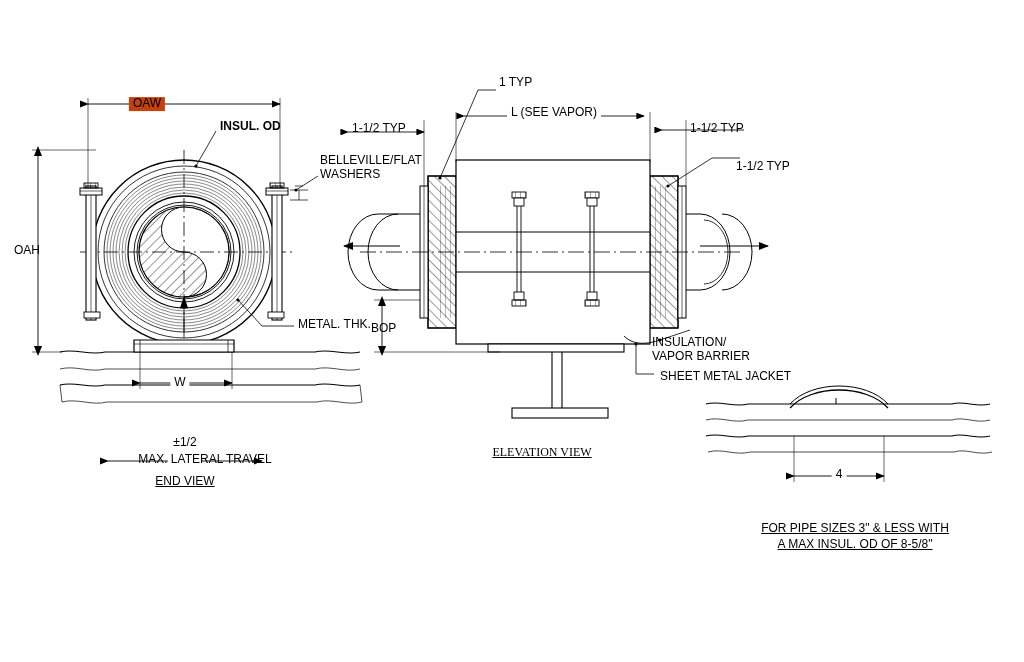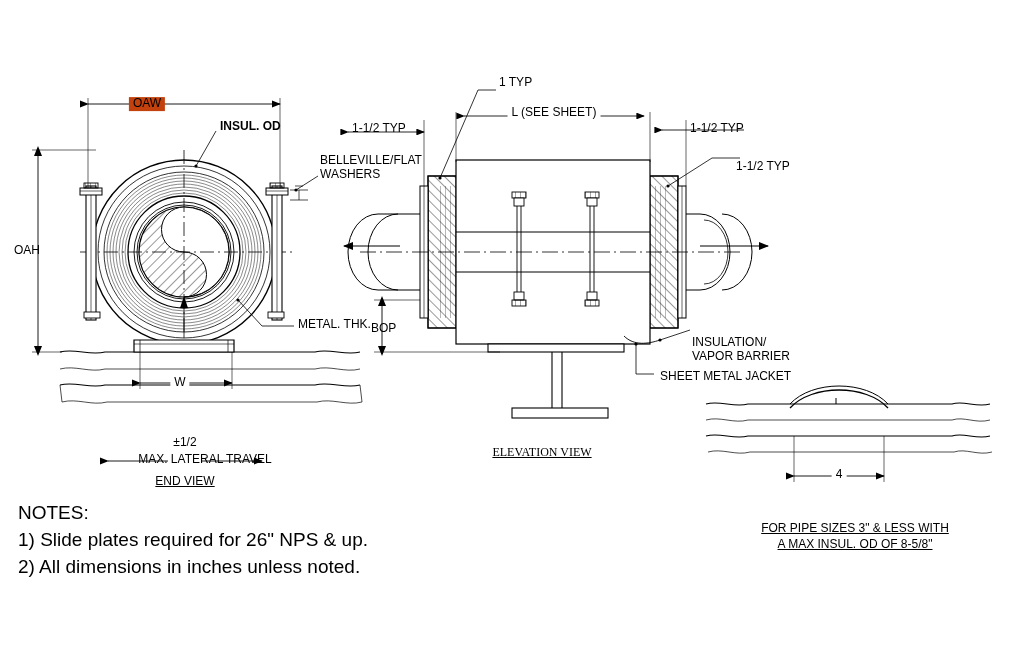--- a/index.html
+++ b/index.html
@@ -322,38 +322,33 @@
   <div class="lbl ctr" style="left:185px; top:436px; transform:translateX(-50%);">±1/2</div>
   <div class="lbl ctr" style="left:185px; top:453px; transform:translateX(-50%);margin-left:20px;">MAX. LATERAL TRAVEL</div>
   <div class="lbl ctr u" style="left:185px; top:475px; transform:translateX(-50%);">END VIEW</div>
 
   <div class="lbl" style="left:371px; top:322px;">BOP</div>
 
   <div class="lbl" style="left:499px; top:76px;text-align:center;">1 TYP</div>
 
   <div class="lbl" style="left:352px; top:122px;">1-1/2 TYP</div>
 
-  <div class="lbl" style="left:554px; top:106px; transform:translateX(-50%); background:#fff; padding:0 4px;">L (SEE SHEET)</div>
+  <div class="lbl" style="left:554px; top:106px; transform:translateX(-50%); background:#fff; padding:0 4px;">L (SEE VAPOR)</div>
 
   <div class="lbl" style="left:690px; top:122px;">1-1/2 TYP</div>
 
   <div class="lbl" style="left:736px; top:160px;">1-1/2 TYP</div>
 
 
-  <div class="lbl" style="left:692px; top:336px;">INSULATION/
+  <div class="lbl" style="left:652px; top:336px;">INSULATION/
 VAPOR BARRIER</div>
 
   <div class="lbl" style="left:660px; top:370px;">SHEET METAL JACKET</div>
 
   <div class="lbl u ctr" style="left:542px; top:446px; transform:translateX(-50%);font-family:Liberation Serif, serif;">ELEVATION VIEW</div>
 
   <div class="lbl ctr" style="left:839px; top:468px; transform:translateX(-50%); background:#fff; padding:0 4px;">4</div>
 
   <div class="lbl ctr u" style="left:855px; top:522px; transform:translateX(-50%);">FOR PIPE SIZES 3" &amp; LESS WITH</div>
   <div class="lbl ctr u" style="left:855px; top:538px; transform:translateX(-50%);">A MAX INSUL. OD OF 8-5/8"</div>
 
-  <div class="notes">
-    <span class="nt-title">NOTES:</span>
-    <span class="nt-line">1) Slide plates required for 26" NPS &amp; up.</span>
-    <span class="nt-line">2) All dimensions in inches unless noted.</span>
-  </div>
 
 </div>
 
 </body></html>

